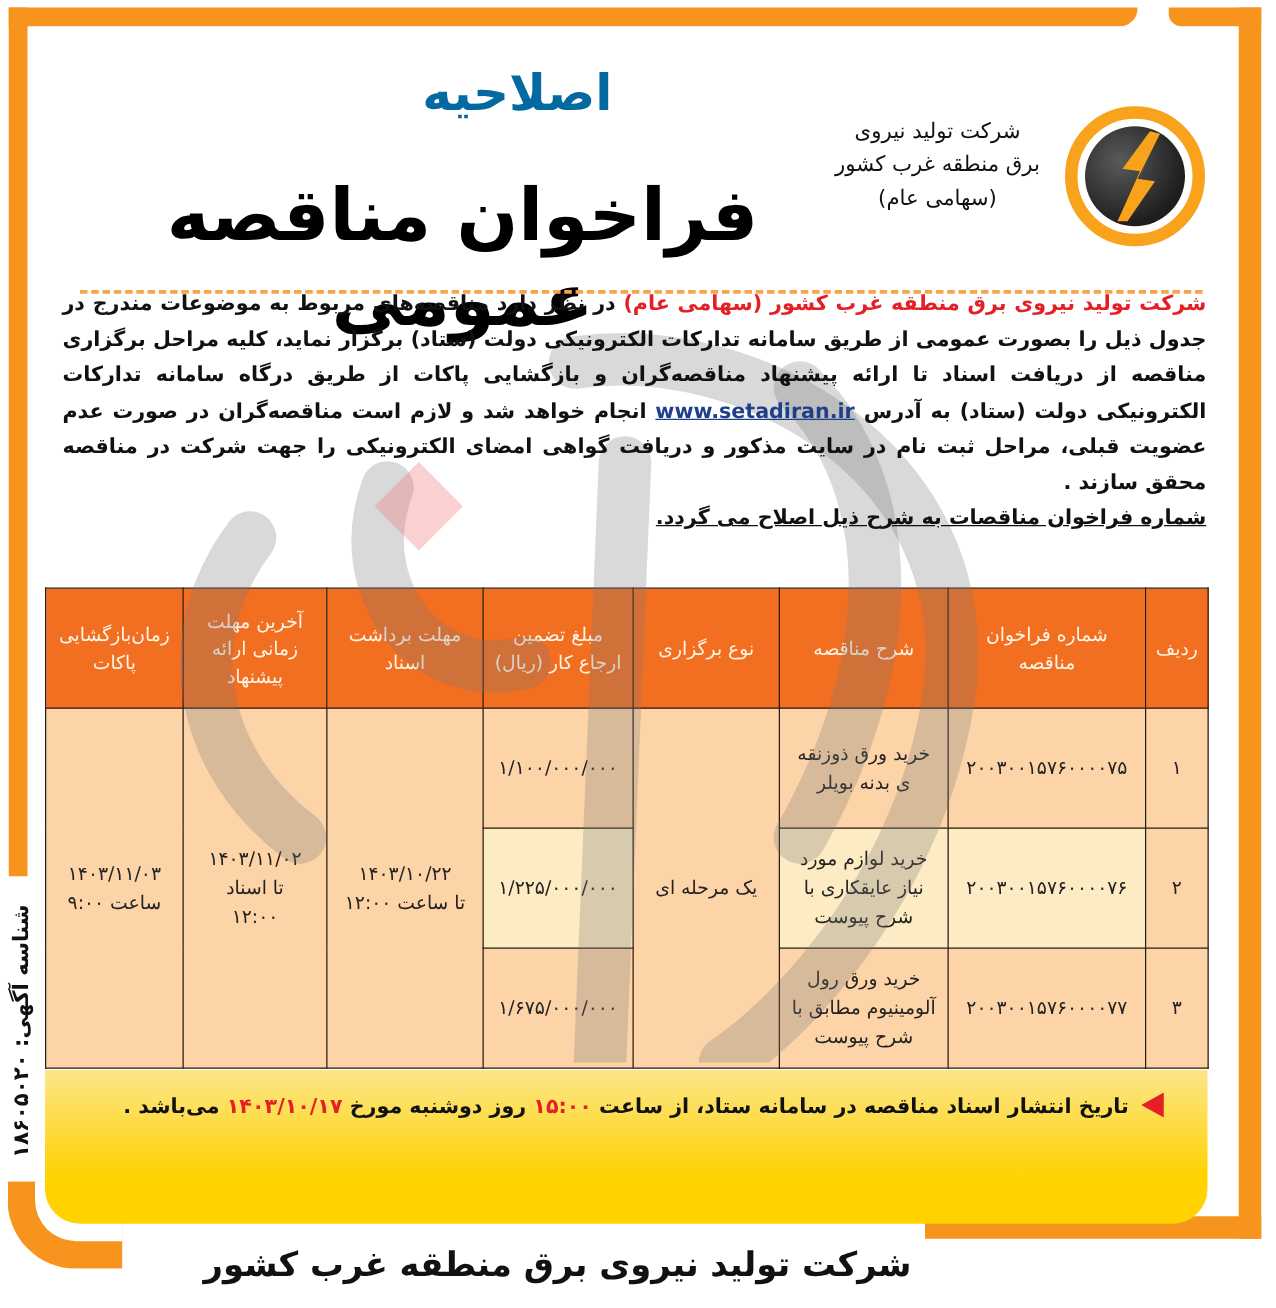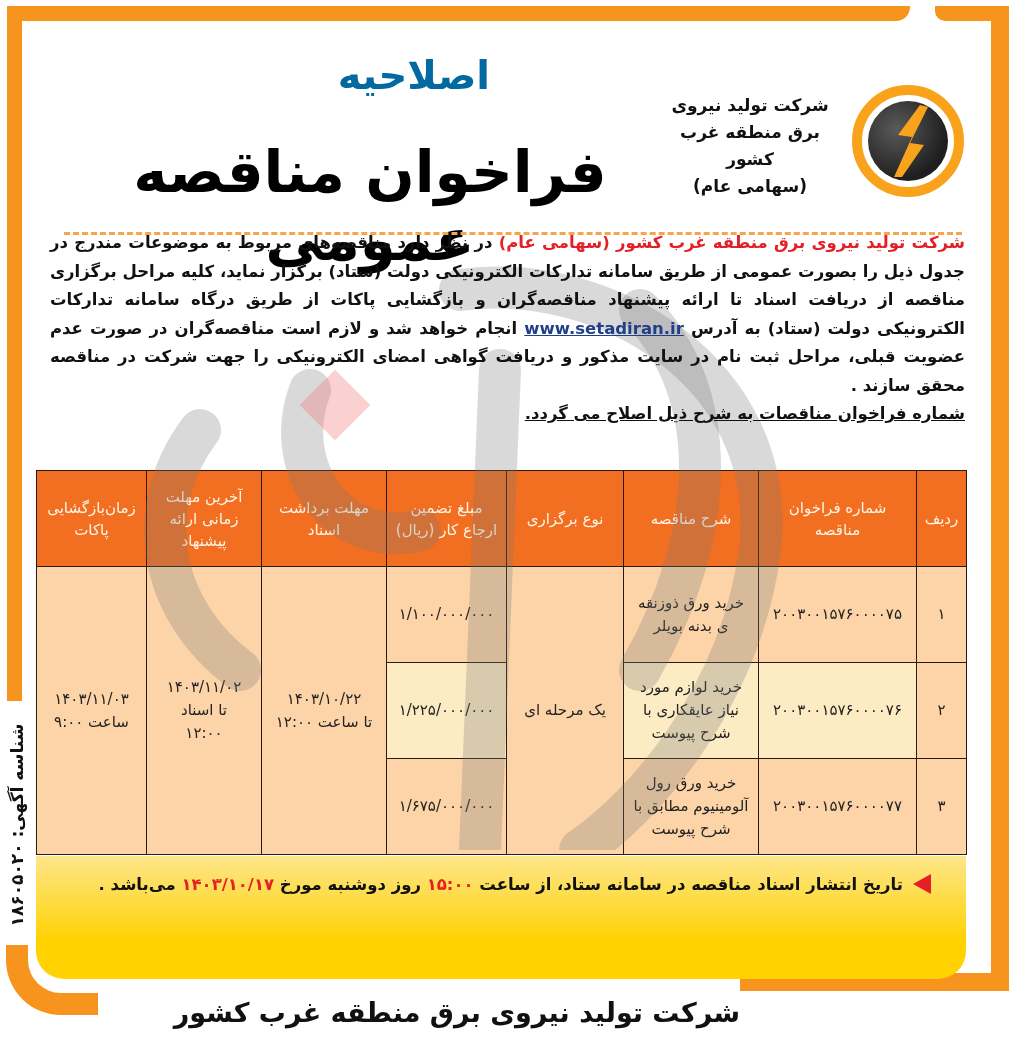--- a/index.html
+++ b/index.html
@@ -13,21 +13,21 @@
   .frame-left-top { position: absolute; left: 7px; top: 6px; width: 15px; height: 695px; background: #f7941d; }
   .frame-bottom-right { position: absolute; left: 740px; top: 973px; width: 269px; height: 18px; background: #f7941d; }
   .frame-bottom-left-curve { position: absolute; left: 6px; top: 945px; width: 92px; height: 70px; border-left: 22px solid #f7941d; border-bottom: 22px solid #f7941d; border-radius: 0 0 0 55px; }
 
   
   .watermark { position: absolute; left: 80px; top: 250px; width: 860px; height: 600px; pointer-events: none; z-index: 2; }
 
   
   .logo { position: absolute; left: 852px; top: 85px; width: 112px; height: 112px; border-radius: 50%; border: 10px solid #f9a21b; background: #fff; display: flex; align-items: center; justify-content: center; }
   .logo-inner { width: 80px; height: 80px; border-radius: 50%; background: radial-gradient(circle at 35% 35%, #5a5a5a, #1e1e1e 70%); position: relative; overflow: hidden; }
-  .company-block { position: absolute; left: 655px; top: 92px; width: 190px; text-align: center; font-weight: bold; font-size: 17px; line-height: 27px; color: #111; }
+  .company-block { position: absolute; left: 655px; top: 92px; width: 190px; text-align: center; font-weight: normal; font-size: 17px; line-height: 27px; color: #111; }
   .amendment-title { position: absolute; left: 240px; top: 52px; width: 250px; font-weight: bold; font-size: 40px; color: #0369a1; }
   .main-title { position: absolute; left: 90px; top: 138px; width: 560px; text-align: center; font-weight: bold; font-size: 58px; color: #000; letter-spacing: -1px; }
   .dash-line { position: absolute; left: 64px; top: 232px; width: 898px; border-top: 3px dashed #f6a54a; }
 
   
   .intro { position: absolute; left: 50px; top: 229px; width: 915px; font-size: 16.5px; font-weight: bold; line-height: 28.5px; text-align: justify; z-index: 3; color: #111; }
   .intro .red { color: #e51f26; }
   .intro .link { color: #1f3f8a; text-decoration: underline; direction: ltr; unicode-bidi: embed; }
   .intro .underline { text-decoration: underline; display: block; }
 
@@ -38,21 +38,21 @@
   .tender-table td { background: #fcd4a8; font-size: 15px; line-height: 23px; height: 96px; padding: 2px 6px; color: #222; }
   .tender-table tr.light td.row-light { background: #fdebc3; }
 
   
   .note-box { position: absolute; left: 36px; top: 856px; width: 930px; height: 123px; background: linear-gradient(#fde68a, #ffd200 70%); border-radius: 0 0 28px 28px; padding: 14px 35px 0 20px; z-index: 1; }
   .note-line { font-size: 16.5px; font-weight: bold; line-height: 29px; color: #111; display: flex; align-items: flex-start; gap: 10px; }
   .note-line .red { color: #e51f26; }
   .tri-left { width: 0; height: 0; border-top: 10px solid transparent; border-bottom: 10px solid transparent; border-right: 18px solid #e51f26; flex: 0 0 auto; margin-top: 4px; }
 
   
-  .footer { position: absolute; left: 120px; top: 997px; width: 620px; text-align: right; font-size: 27px; font-weight: bold; color: #111; }
+  .footer { position: absolute; left: 136px; top: 997px; width: 620px; text-align: center; font-size: 27px; font-weight: bold; color: #111; }
 
   
   .side-id { position: absolute; left: -100px; top: 812px; width: 240px; height: 26px; transform: rotate(-90deg); font-size: 17px; font-weight: bold; text-align: center; color: #111; white-space: nowrap; }
 </style>
 </head>
 <body>
 
 <div class="frame-top-left"></div>
 <div class="frame-top-right"></div>
 <div class="frame-right"></div>

